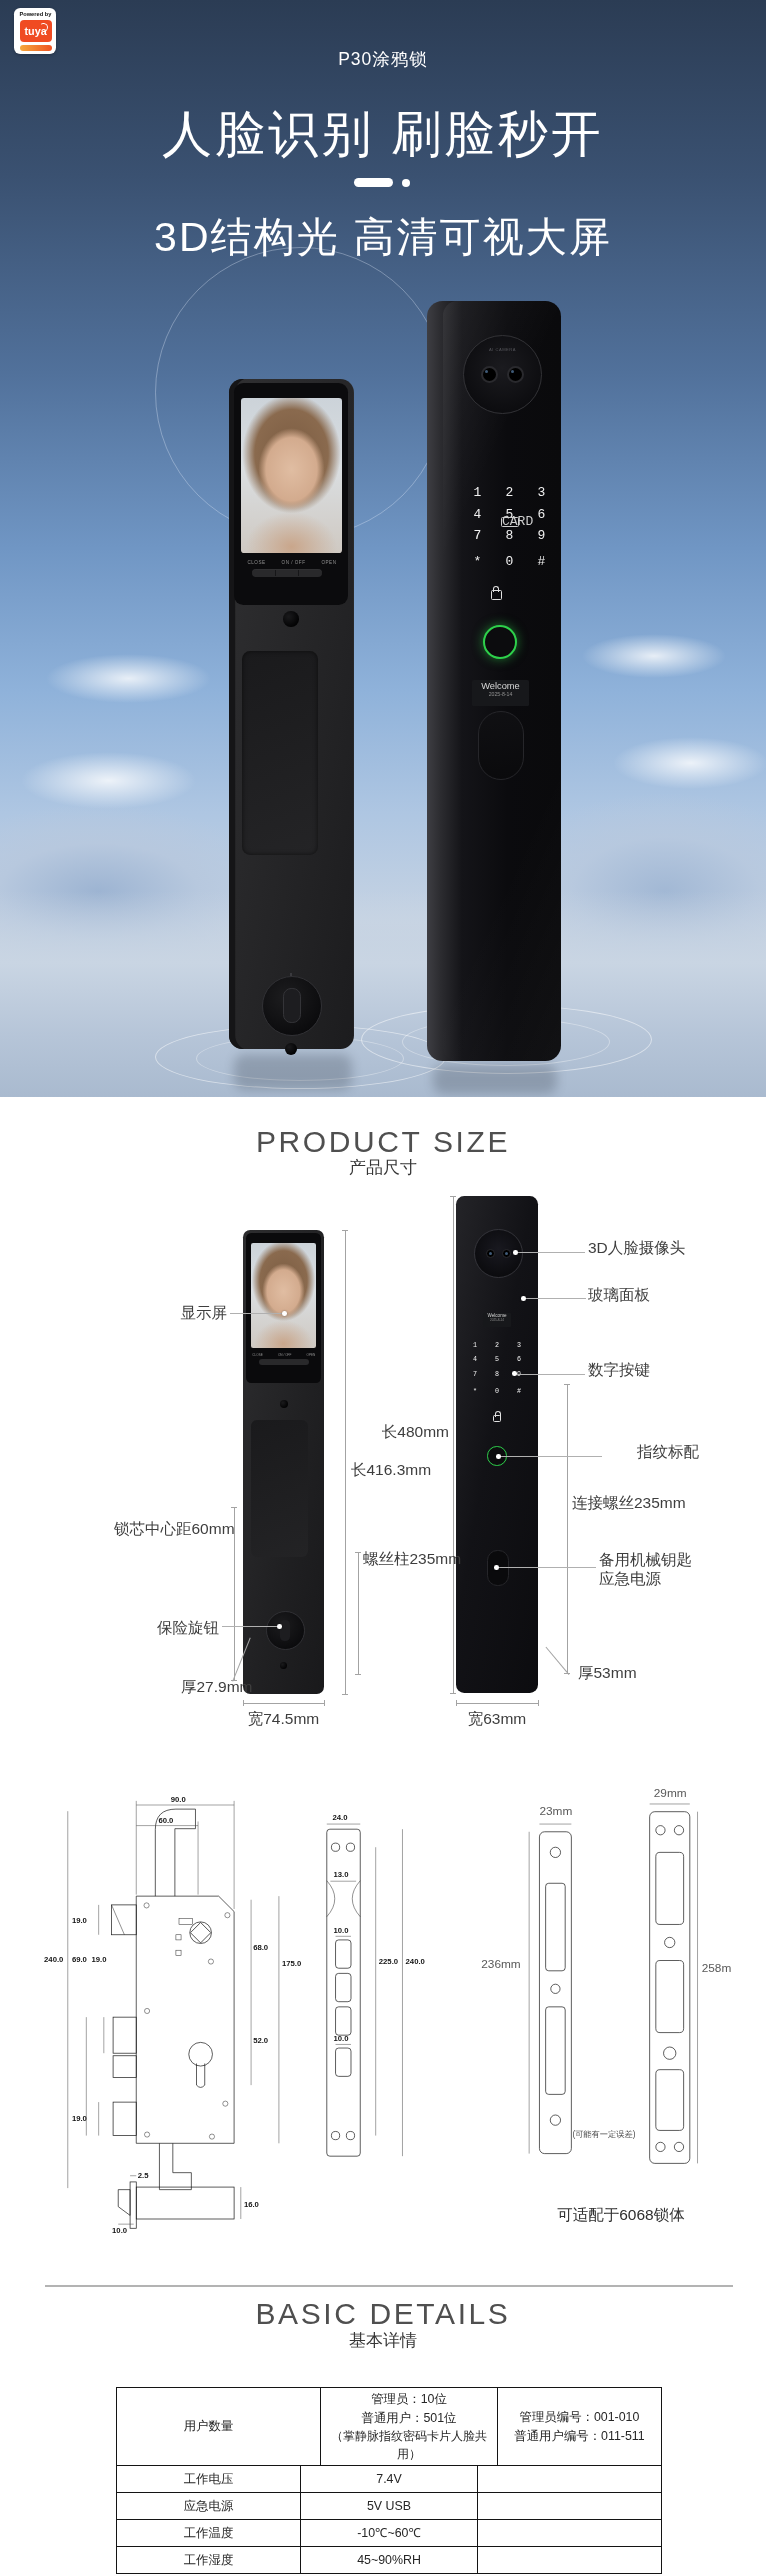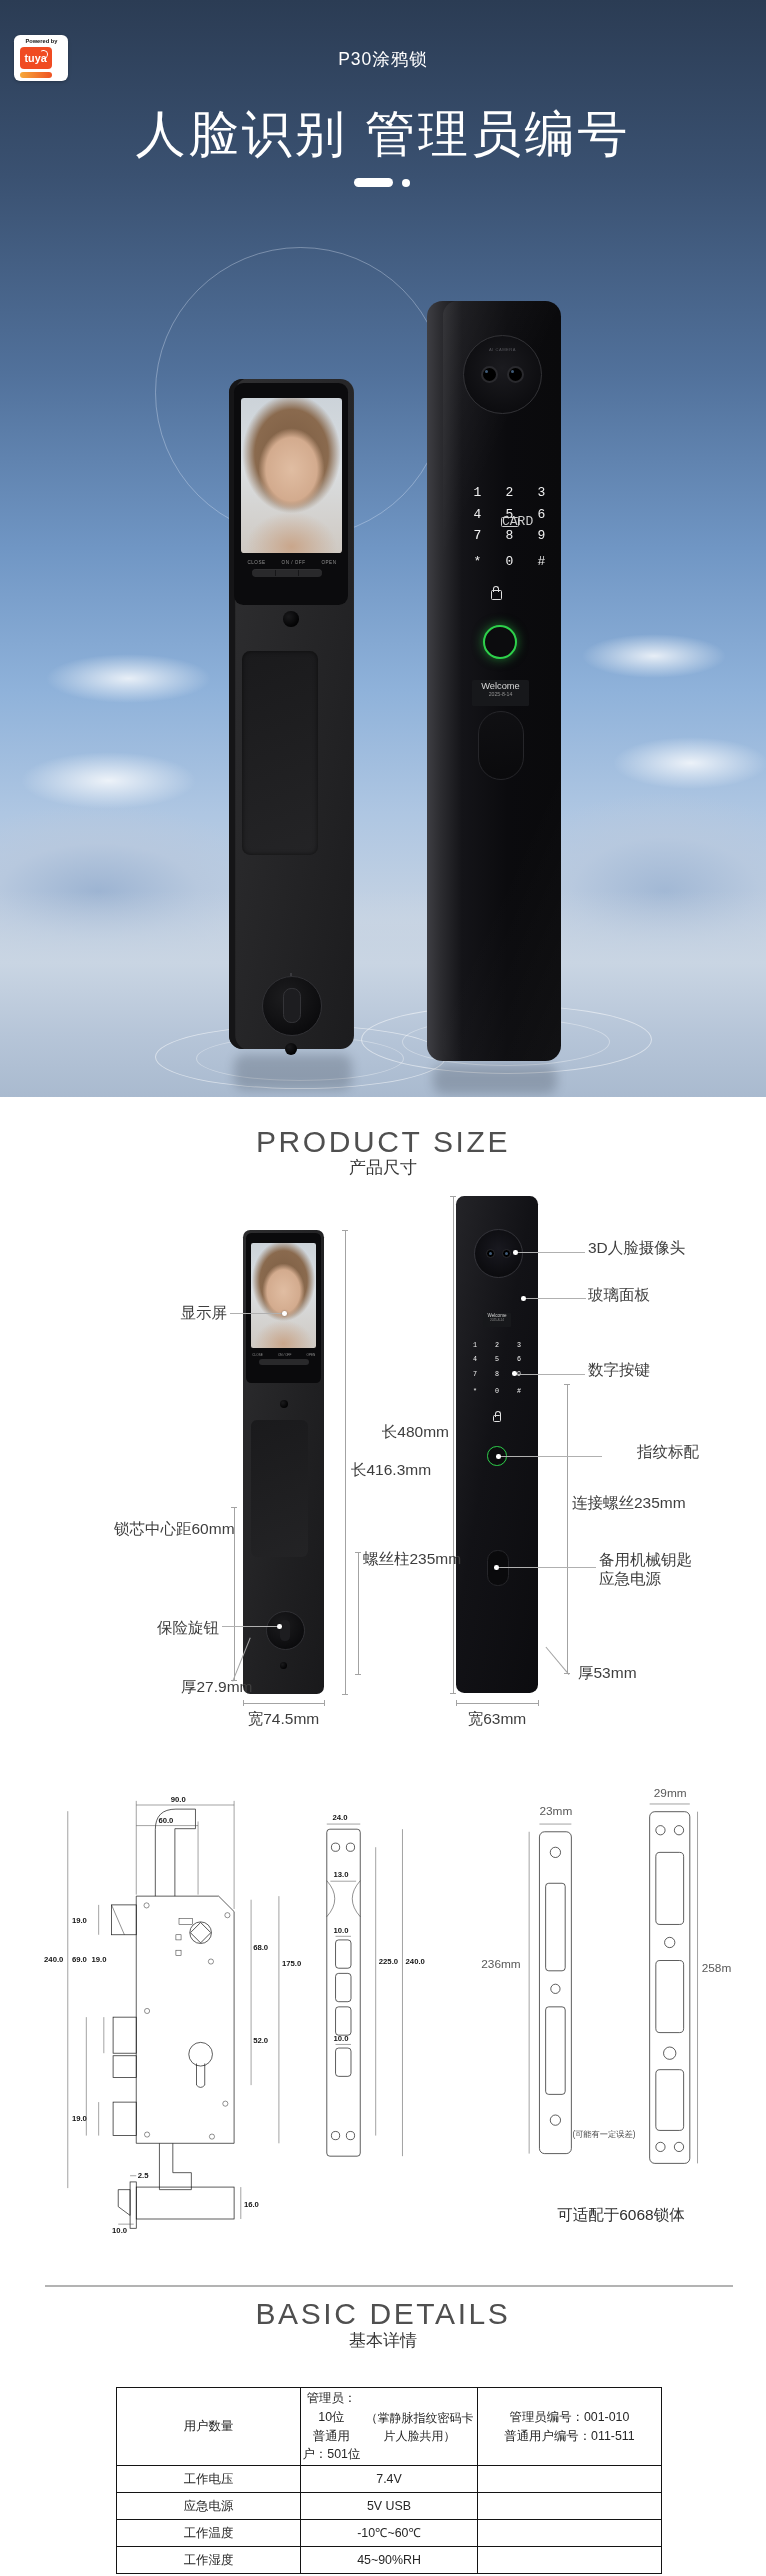--- a/index.html
+++ b/index.html
@@ -26,22 +26,22 @@
     color:#fff;font-size:17.5px;letter-spacing:1px;}
   .hero-h1{position:absolute;left:0;top:101px;width:100%;text-align:center;color:#fff;
     font-size:50px;letter-spacing:3.1px;font-weight:400;}
   .hero-div{position:absolute;left:354px;top:178px;width:62px;height:9.3px;}
   .hero-div .dash{position:absolute;left:0;top:0;width:39px;height:8.8px;background:#fff;border-radius:4.6px;}
   .hero-div .dot{position:absolute;left:48px;top:0.5px;width:8.2px;height:8.2px;background:#fff;border-radius:50%;}
   .hero-h2{position:absolute;left:0;top:210px;width:100%;text-align:center;color:#fff;
     font-size:41px;letter-spacing:2.1px;font-weight:400;}
 
   
-  .tbadge{position:absolute;left:14.4px;top:35px;width:42px;height:46px;background:#fff;
-    border-radius:6.2px;box-shadow:0 1px 3.1px rgba(0,0,0,.25);padding-left:12px;}
+  .tbadge{position:absolute;left:14.4px;top:8px;width:42px;height:46px;background:#fff;
+    border-radius:6.2px;box-shadow:0 1px 3.1px rgba(0,0,0,.25);}
   .tbadge .pb{position:absolute;left:0;top:3.1px;width:100%;text-align:center;
     font-size:5.7px;font-weight:bold;color:#101010;}
   .tuya-box{position:absolute;left:5.2px;top:12.4px;width:32px;height:21.6px;background:#f04b22;
     border-radius:4.1px;color:#fff;font-weight:bold;font-size:10.8px;text-align:center;line-height:23px;}
   .tuya-arc{position:absolute;right:3.1px;top:2.6px;width:7.2px;height:7.2px;border:1px solid #fff;
     border-radius:50%;border-left-color:transparent;border-bottom-color:transparent;transform:rotate(8deg);}
   .tbadge .bar{position:absolute;left:5.2px;top:37px;width:32px;height:6.2px;border-radius:3.1px;
     background:linear-gradient(90deg,#f6a93b,#ef5223);}
 
   
@@ -184,25 +184,26 @@
     <div class="refl" style="left:234px;top:1054px;width:118px;height:36px;"></div>
     <div class="refl" style="left:433px;top:1064px;width:124px;height:30px;"></div>
 
     <div class="tbadge">
       <div class="pb">Powered by</div>
       <div class="tuya-box"><span>tuya</span><i class="tuya-arc"></i></div>
       <div class="bar"></div>
     </div>
 
     <div class="hero-name">P30涂鸦锁</div>
-    <div class="hero-h1">人脸识别 管理员编号</div>
+    <div class="hero-h1">人脸识别 刷脸秒开</div>
     <div class="hero-div">
         <span class="dash"></span>
         <span class="dot"></span>
       </div>
+    <div class="hero-h2">3D结构光 高清可视大屏</div>
 
     <div class="lockA">
       <div class="bezel"></div>
       <div class="photo"></div>
       <div class="scr-btns">
         <span>CLOSE</span>
         <span>ON / OFF</span>
         <span>OPEN</span>
       </div>
       <div class="pill">
@@ -459,21 +460,21 @@
   </section>
 
   <div class="hr" style="top:2285px;"></div>
   <section>
     <div class="sec-en" style="top:2297px;">BASIC DETAILS</div>
     <div class="sec-cn" style="top:2329px;">基本详情</div>
 
     <div class="btable">
       <div class="b-row">
         <div class="b-c b-l">用户数量</div>
-        <div class="b-c b-v" style="flex-direction:row;">
+        <div class="b-c b-v" style="flex-direction:column;margin-left:20px;">
           <span style="white-space:pre-line;">管理员：10位
 普通用户：501位</span>
           <span class="b-sub">（掌静脉指纹密码卡片人脸共用）</span>
         </div>
         <div class="b-c b-n">管理员编号：001-010
 普通用户编号：011-511</div>
       </div>
       <div class="b-row">
           <div class="b-c b-l">工作电压</div>
           <div class="b-c b-v">7.4V</div>

